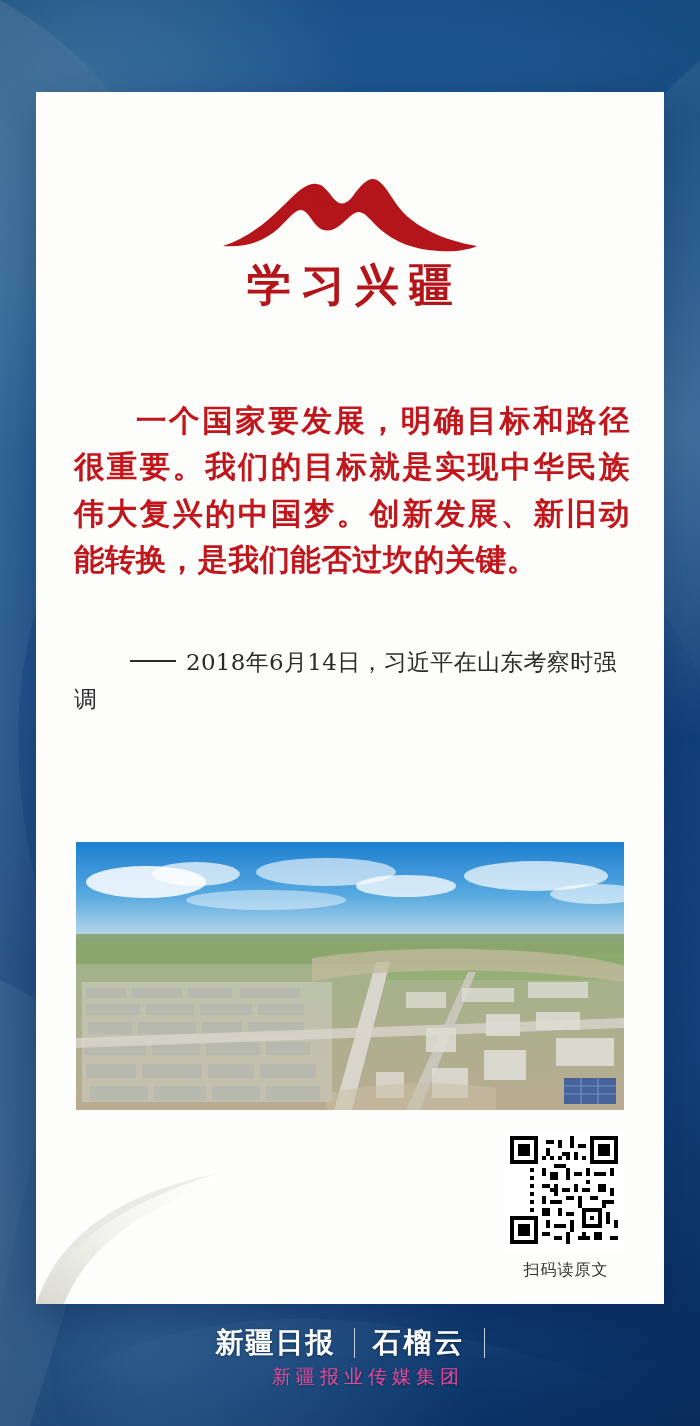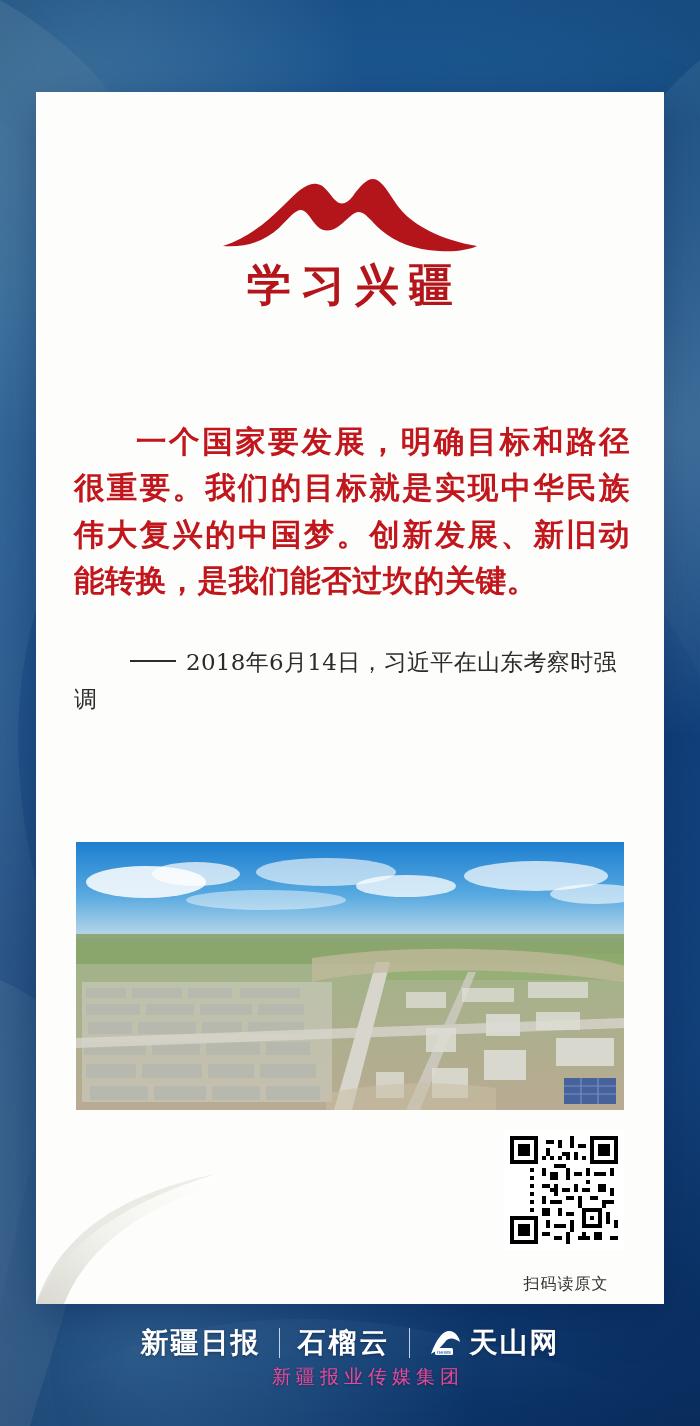--- a/index.html
+++ b/index.html
@@ -83,28 +83,27 @@
     text-indent: 10px;
   }
 
   
   .quote {
     position: absolute;
     left: 38px;
     right: 34px;
     top: 305px;
     color: #c0161c;
-    font-family: Liberation Mono, monospace;
+    font-family: Liberation Sans, sans-serif;
     font-weight: bold;
     font-size: 30.5px;
     line-height: 1.52;
     text-align: justify;
     text-indent: 62px;
     letter-spacing: 0.4px;
-    margin-top: 24px;
   }
 
   .attrib {
     position: absolute;
     left: 38px;
     right: 34px;
     top: 552px;
     color: #2b2b2b;
     font-family: "DejaVu Serif", "Liberation Serif", serif;
     font-size: 23px;
@@ -142,21 +141,21 @@
   }
   .qr {
     width: 120px;
     height: 120px;
     background: #fff;
     padding: 2px;
     box-sizing: border-box;
   }
   .qr svg { display: block; width: 100%; height: 100%; }
   .qr-caption {
-    margin-top: 24px;
+    margin-top: 10px;
     font-size: 16px;
     color: #333;
     font-family: "DejaVu Sans", "Liberation Sans", sans-serif;
     letter-spacing: 1px;
   }
 
   
   .footer {
     position: absolute;
     left: 0;
@@ -456,25 +455,15 @@
 
   </div>
 </div>
 
 <div class="footer">
   <div class="footer-logos">
     <span class="fl-item">新疆日报</span>
     <span class="fl-div"></span>
     <span class="fl-item script">石榴云</span>
     <span class="fl-div"></span>
-    <span class="fl-tianshan">
-      <span class="ts-badge">
-        <svg width="34" height="30" viewBox="0 0 34 30" xmlns="http://www.w3.org/2000/svg">
-          <path d="M3 26 C8 12 14 4 20 3 C26 2 31 8 32 14 C26 10 21 9 17 14 C13 19 9 23 3 26 Z" fill="#ffffff"></path>
-          <rect x="7" y="20" width="18" height="7" rx="1.5" fill="#ffffff"></rect>
-          <text x="16" y="26" font-family="Liberation Sans, sans-serif" font-size="6" fill="#1559a3" text-anchor="middle">news</text>
-        </svg>
-      </span>
-      <span class="fl-item">天山网</span>
-    </span>
   </div>
   <div class="footer-sub">新疆报业传媒集团</div>
 </div>
 
 </body></html>

